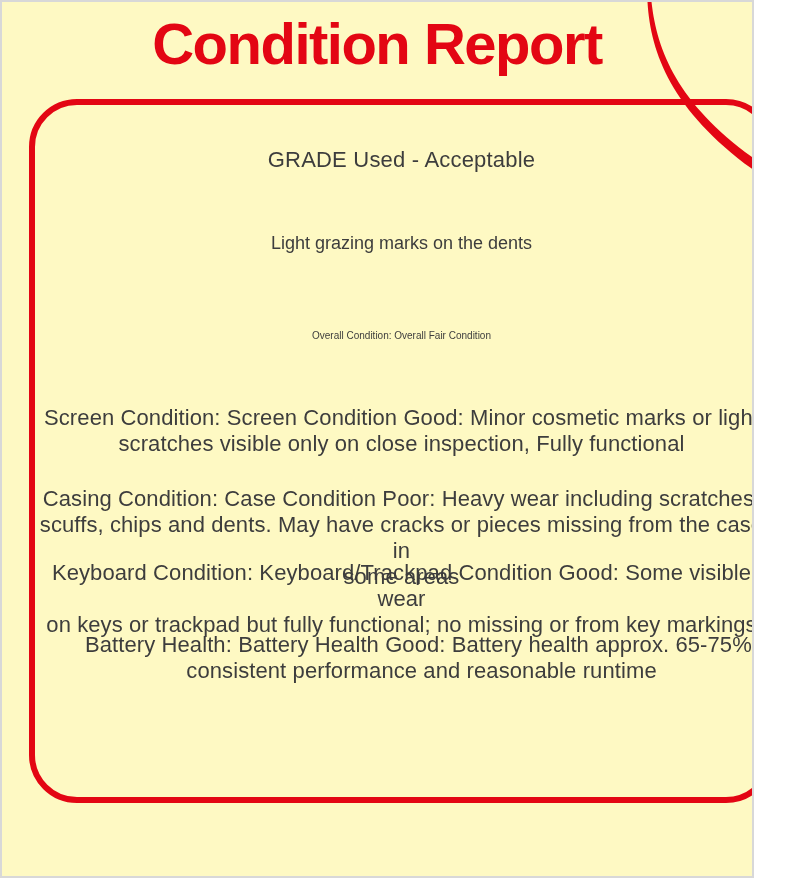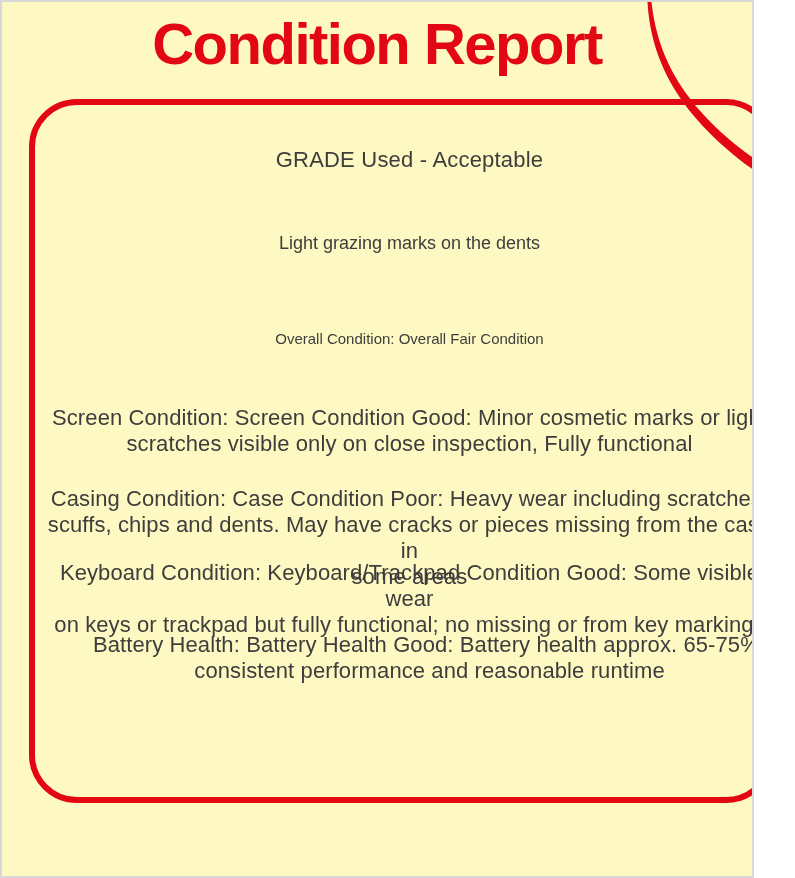--- a/index.html
+++ b/index.html
@@ -46,39 +46,39 @@
     left: 27px;
     top: 97px;
     width: 745px;
     height: 704px;
     border: 6px solid var(--accent);
     border-radius: 48px;
     background: transparent;
   }
   .report-card .txt {
     position: absolute;
-    left: 8px;
+    left: 0;
     width: 100%;
     text-align: center;
     color: var(--ink);
     white-space: pre-line;
   }
   .grade-heading {
     top: 42px;
     font-size: 22px;
     letter-spacing: 0.2px;
   }
   .cosmetic-note {
     top: 128px;
     font-size: 18px;
     color: #4a4a4a;
   }
   .overall-condition {
     top: 225px;
-    font-size: 15px;
+    font-size: 10px;
     color: #2e2e2e;
   }
   .section {
     font-size: 22px;
     line-height: 26px;
     letter-spacing: 0.1px;
   }
   .screen-section   { top: 300px; }
   .casing-section   { top: 381px; }
   .keyboard-section { top: 455px; }

